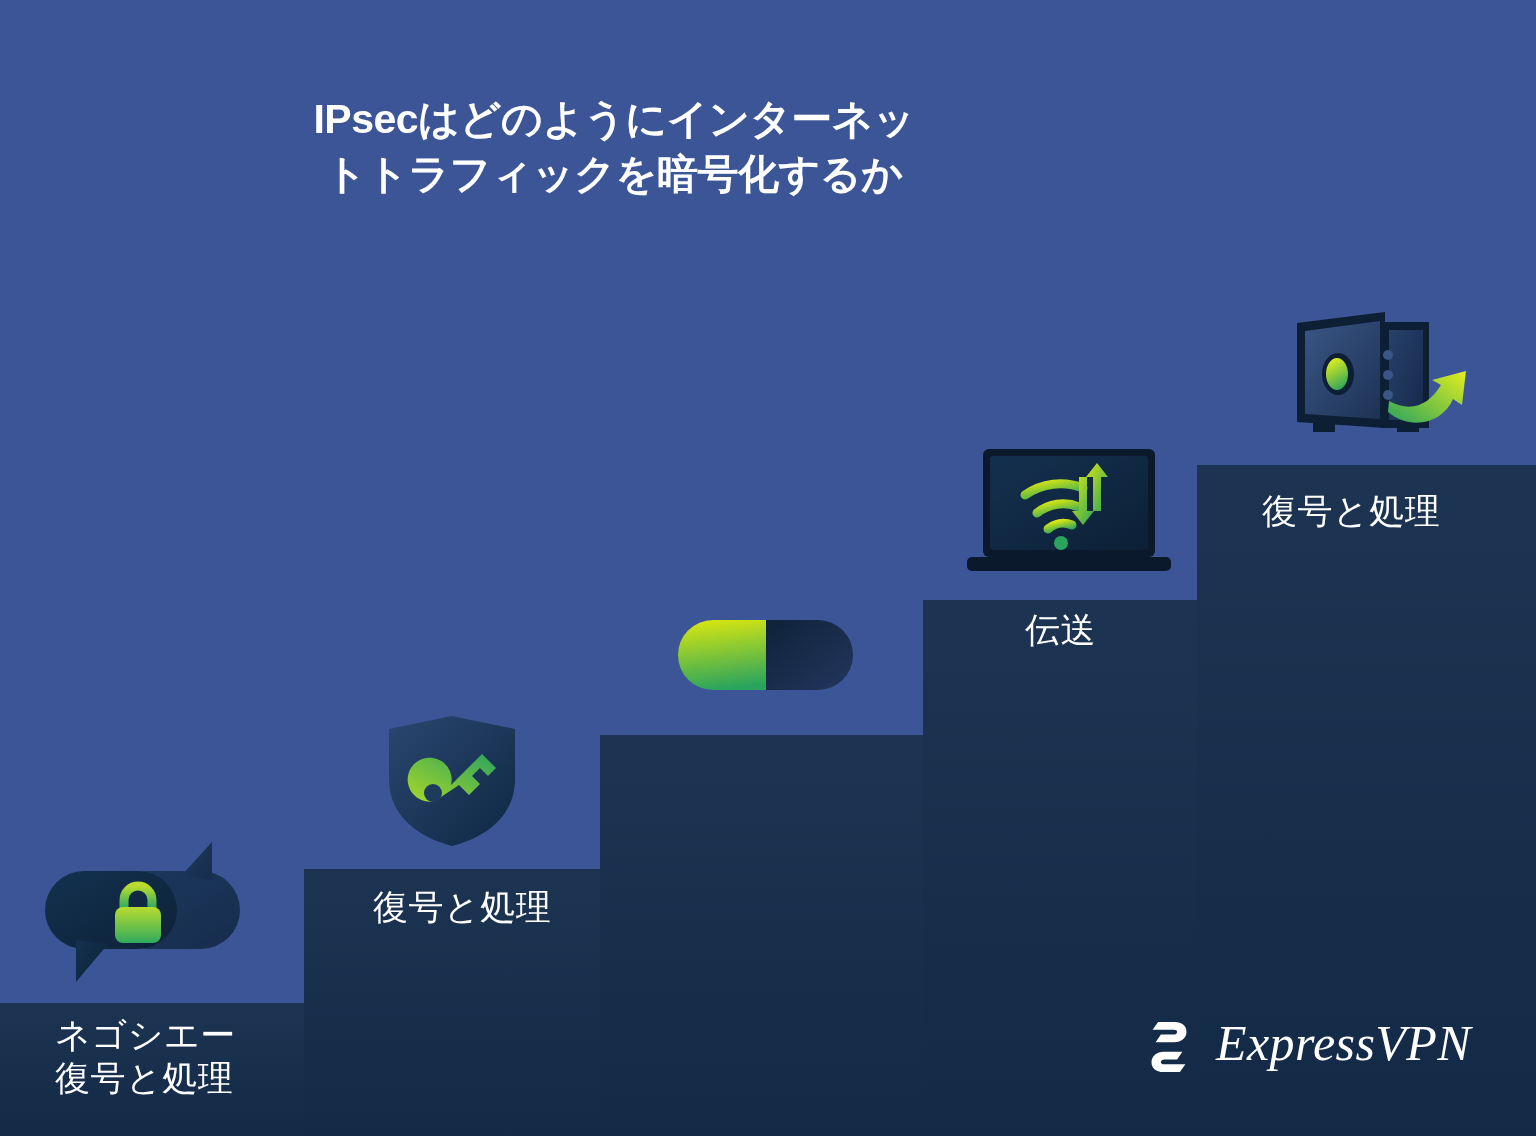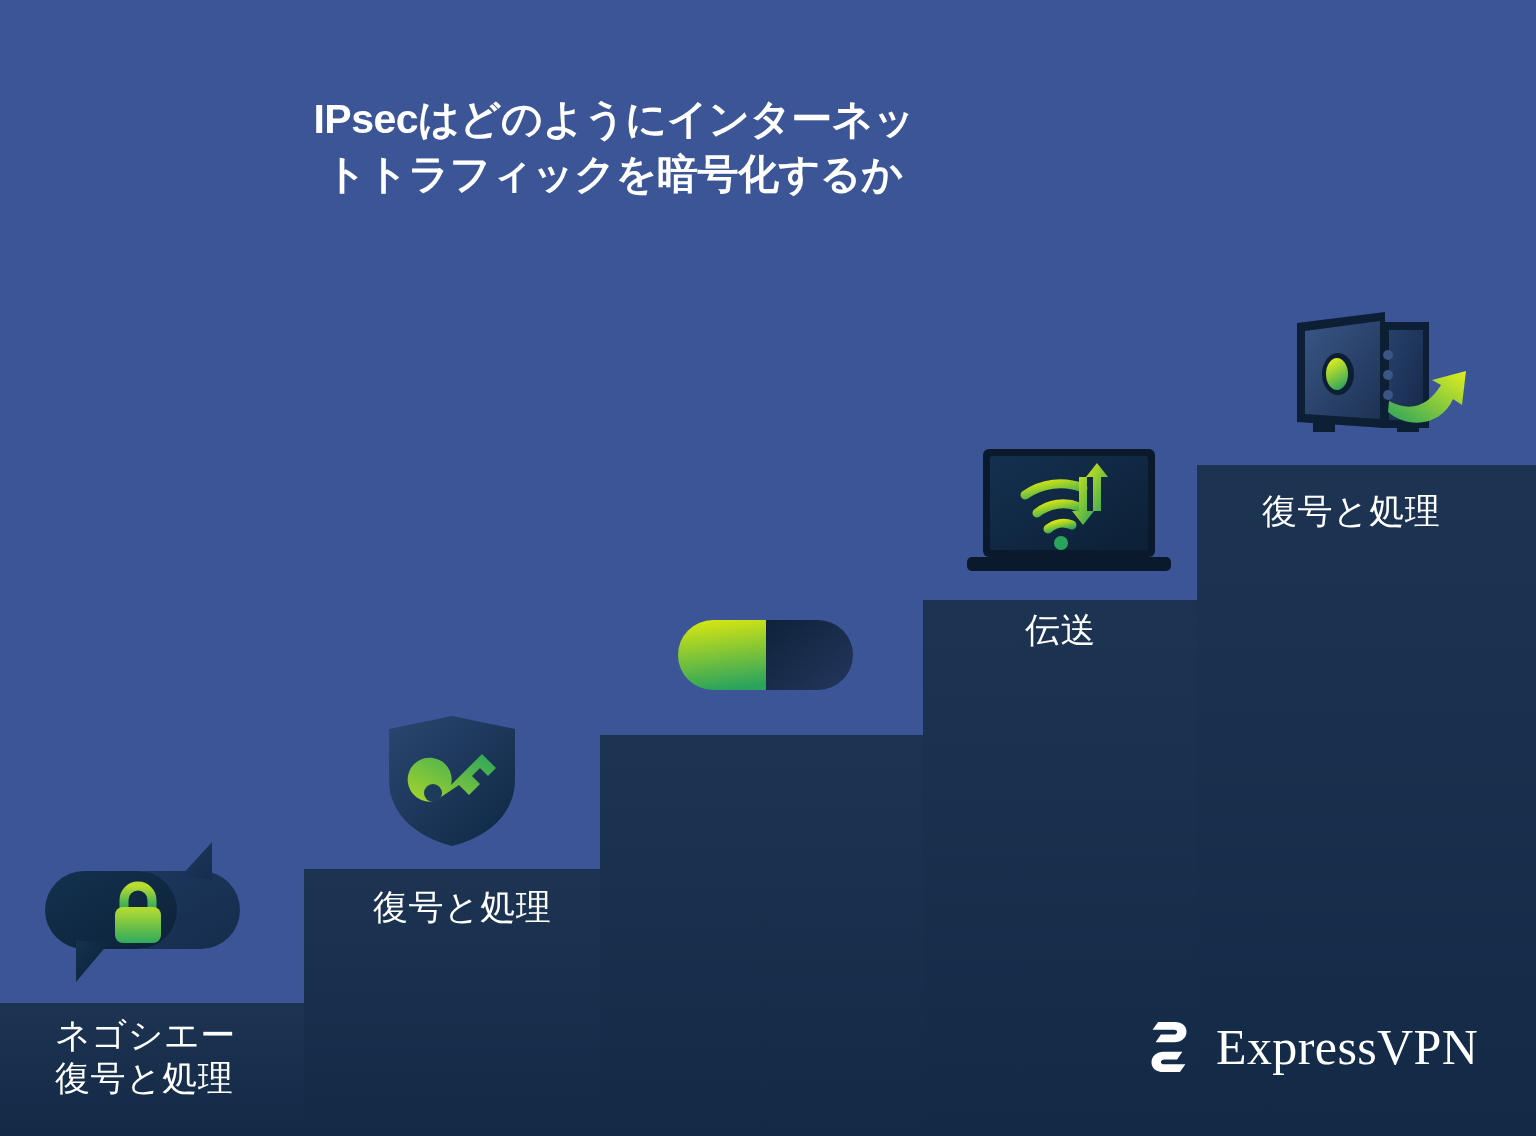--- a/index.html
+++ b/index.html
@@ -74,22 +74,22 @@
   .ic-packet{ left: 678px;  top: 620px; width: 175px; height: 70px;  }
   .ic-laptop{ left: 965px;  top: 447px; width: 208px; height: 130px; }
   .ic-safe  { left: 1285px; top: 309px; width: 187px; height: 136px; }
 
   
   .logo {
     position: absolute;
     left: 1140px;
     top: 1018px;
     display: flex;
-    align-items: center;
     gap: 18px;
+    font-style: italic;
   }
   .logo-mark { width: 58px; height: 58px; flex: 0 0 auto; }
   .logo-word {
     color: #ffffff;
     font-family: "Liberation Serif", "DejaVu Serif", serif;
     font-size: 50px;
     letter-spacing: 0.4px;
     line-height: 1;
   }
 </style>

